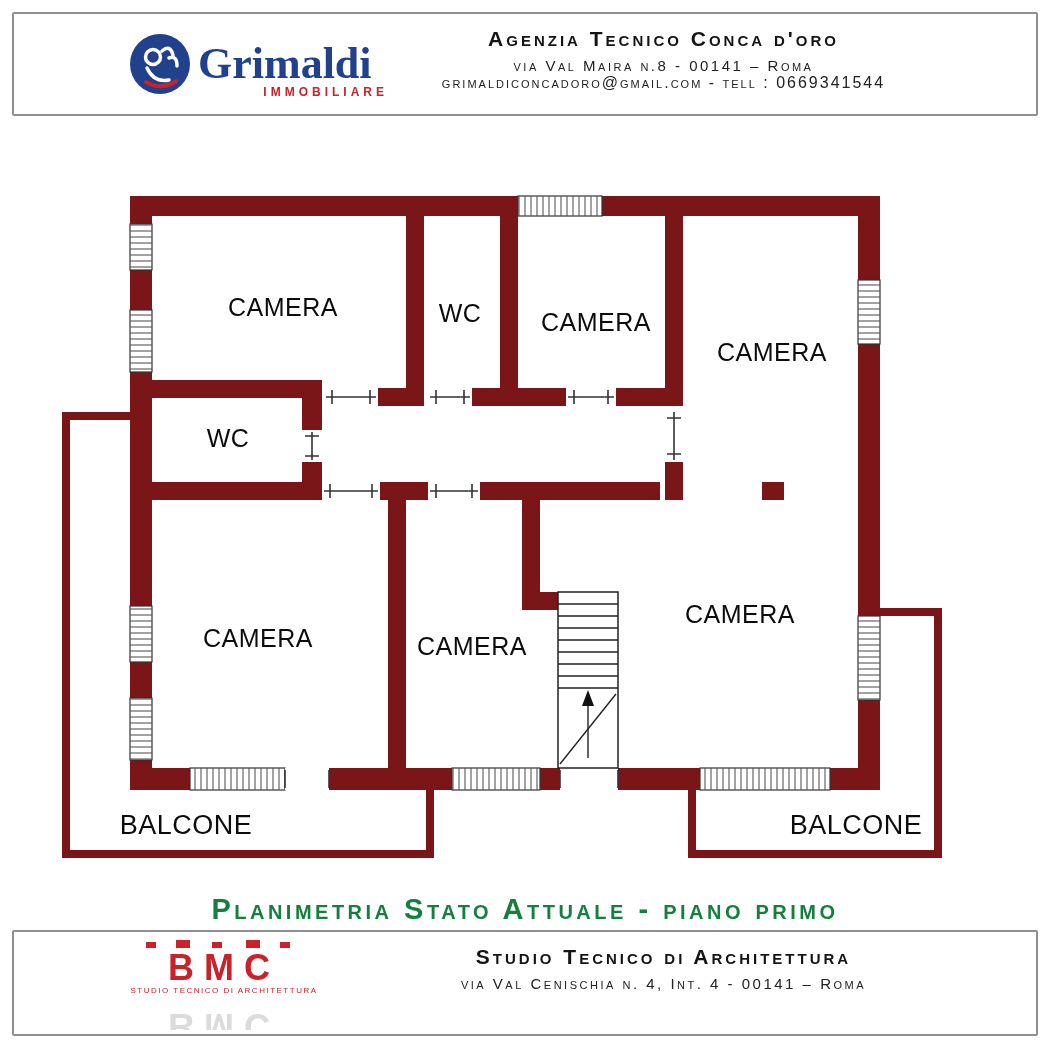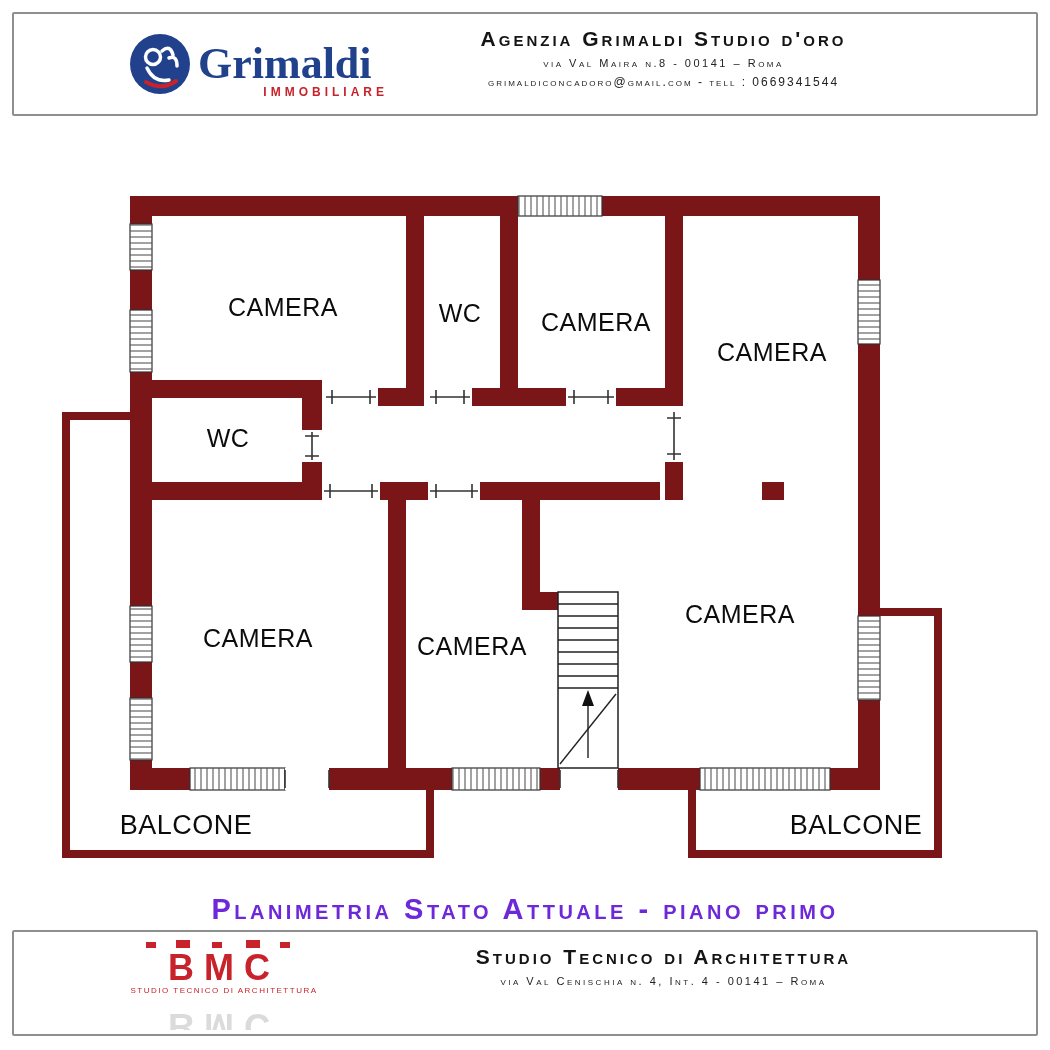--- a/index.html
+++ b/index.html
@@ -3,54 +3,54 @@
 <meta charset="utf-8">
 <style>
   html,body{margin:0;padding:0;background:#fff;}
   body{width:1050px;height:1050px;position:relative;font-family:"Liberation Sans",sans-serif;color:#1a1a1a;overflow:hidden;}
   .panel{position:absolute;left:12px;right:12px;border:2px solid #8f8f8f;border-radius:2px;background:#fff;z-index:2;}
   .header-panel{top:12px;height:100px;}
   .footer-panel{top:930px;height:102px;}
   .sc{font-variant:small-caps;}
   .info-block{position:absolute;left:295px;right:18px;top:13px;text-align:center;}
   .info-line1{font-size:21px;font-weight:700;letter-spacing:3px;color:#141414;}
-  .info-line2{font-size:11px;font-weight:500;letter-spacing:2.5px;margin-top:6px;color:#222;}
-  .info-line3{font-size:12px;font-weight:500;letter-spacing:2px;margin-top:6px;color:#222;}
+  .info-line2{font-size:15px;font-weight:500;letter-spacing:2.5px;margin-top:6px;color:#222;}
+  .info-line3{font-size:16px;font-weight:500;letter-spacing:2px;margin-top:0;color:#222;}
   .logo-block{position:absolute;left:112px;top:12px;width:270px;height:78px;}
   .plan-svg{position:absolute;left:0;top:0;z-index:1;}
   .wall{fill:#7a1518;}
   .rail{fill:none;stroke:#7a1518;stroke-width:8;}
   .win-frame{fill:#ffffff;stroke:#333;stroke-width:1.2;}
   .win-hatch-h{fill:url(#hatchH);}
   .win-hatch-v{fill:url(#hatchV);}
   .door{stroke:#333;stroke-width:1.6;fill:none;}
   .stair-line{stroke:#222;stroke-width:1.4;fill:none;}
   .rlabel{font-size:25px;fill:#0c0c0c;text-anchor:middle;letter-spacing:0.5px;font-family:"Liberation Sans",sans-serif;}
   .blabel{font-size:27px;fill:#0c0c0c;text-anchor:middle;letter-spacing:0.5px;font-family:"Liberation Sans",sans-serif;}
   .title-line{position:absolute;top:893px;left:0;right:0;text-align:center;z-index:2;
-    font-size:29px;font-weight:600;letter-spacing:3.5px;color:#6d28d9;}
+    font-size:29px;font-weight:600;letter-spacing:3.5px;color:#15803d;}
 </style>
 </head>
 <body>
 
 <div class="panel header-panel">
   <div class="logo-block">
     <svg width="270" height="78" viewBox="0 0 270 78">
       <circle cx="34" cy="38" r="30" fill="#21418c"></circle>
       <g>
         <circle cx="27" cy="31" r="7.5" fill="none" stroke="#ffffff" stroke-width="3.5"></circle>
         <path d="M21 42 q7 15 22 12 M36 25 q8 -7 11 4 M43 32 q8 -3 8 8" fill="none" stroke="#ffffff" stroke-width="3.5" stroke-linecap="round"></path>
         <path d="M20 56 q16 9 30 -1" fill="none" stroke="#c8222a" stroke-width="4" stroke-linecap="round"></path>
       </g>
       <text x="72" y="52" font-family="Liberation Serif, serif" font-weight="bold" font-size="44" fill="#21418c">Grimaldi</text>
       <text x="262" y="70" text-anchor="end" font-size="12" letter-spacing="4" fill="#c8222a" font-weight="bold">IMMOBILIARE</text>
     </svg>
   </div>
   <div class="info-block">
-    <div class="info-line1 sc">Agenzia Grimaldi Studio d'oro</div>
+    <div class="info-line1 sc">Agenzia Tecnico Conca d'oro</div>
     <div class="info-line2 sc">via Val Maira n.8 - 00141 – Roma</div>
     <div class="info-line3 sc">grimaldiconcadoro@gmail.com - tell : 0669341544</div>
   </div>
 </div>
 
 <svg class="plan-svg" width="1050" height="1050" viewBox="0 0 1050 1050">
   <defs>
     <pattern id="hatchH" patternUnits="userSpaceOnUse" width="6" height="6">
       <path d="M0 3 H6" stroke="#555" stroke-width="1.1"></path>
     </pattern>

